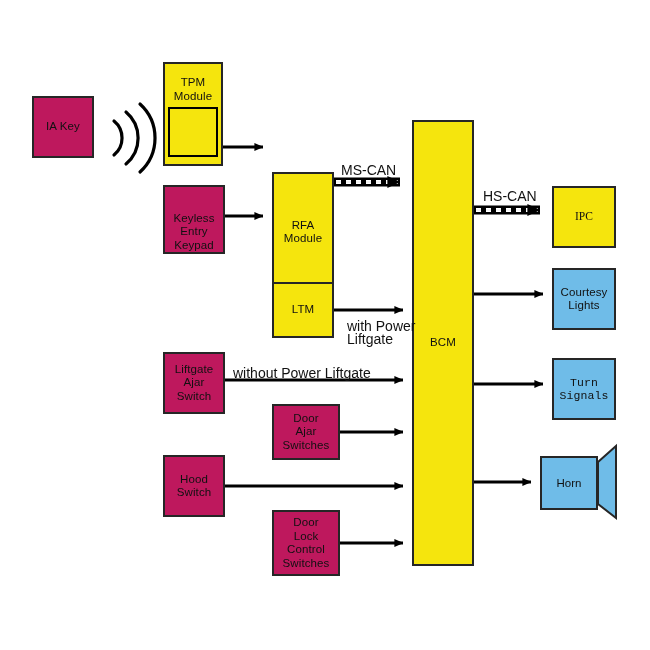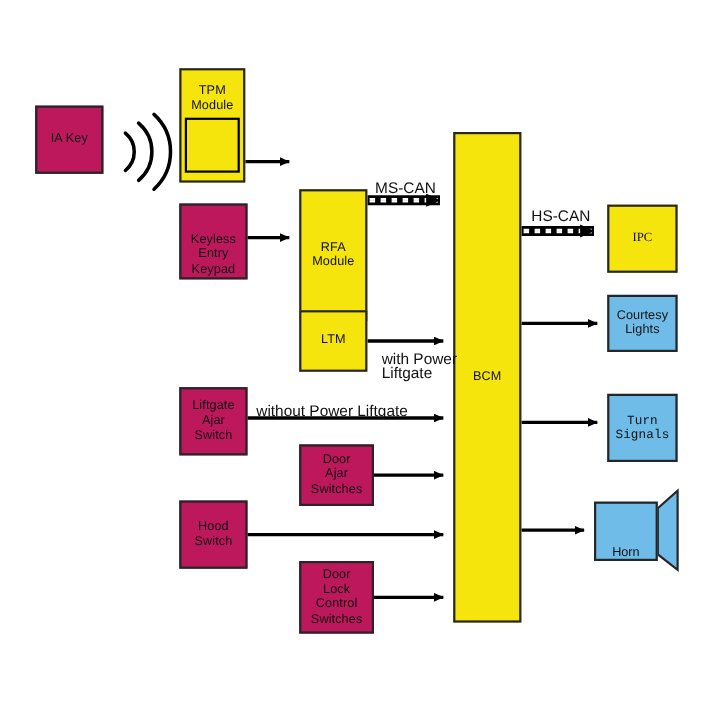--- a/index.html
+++ b/index.html
@@ -56,21 +56,21 @@
     border: 2px solid #000;
     background: #F5E50D;
     position: relative;
   }
   .horn-body {
     position: absolute;
     box-sizing: border-box;
     border: 2px solid #262626;
     background: #6FBCE8;
     display: flex;
-    align-items: flex-end;
+    align-items: center;
     justify-content: center;
     font-size: 11.5px;
     color: #111;
   }
 
   
   .edge-label {
     position: absolute;
     font-size: 14px;
     line-height: 13px;
@@ -171,21 +171,21 @@
 </div>
 
 <div class="node yellow" style="left:412px; top:120px; width:62px; height:446px;">
   <span class="node-label">BCM</span>
 </div>
 
 <div class="node yellow" style="left:552px; top:186px; width:64px; height:62px;font-family:Liberation Serif, serif;">
   <span class="node-label">IPC</span>
 </div>
 
-<div class="node blue" style="left:552px; top:268px; width:64px; height:52px;">
+<div class="node blue" style="left:552px; top:268px; width:64px; height:62px;">
   <span class="node-label">Courtesy
 Lights</span>
 </div>
 
 <div class="node blue" style="left:552px; top:358px; width:64px; height:62px;font-family:Liberation Mono, monospace;">
   <span class="node-label">Turn
 Signals</span>
 </div>
 
 <div class="horn-body" style="left:540px; top:456px; width:58px; height:54px;">

